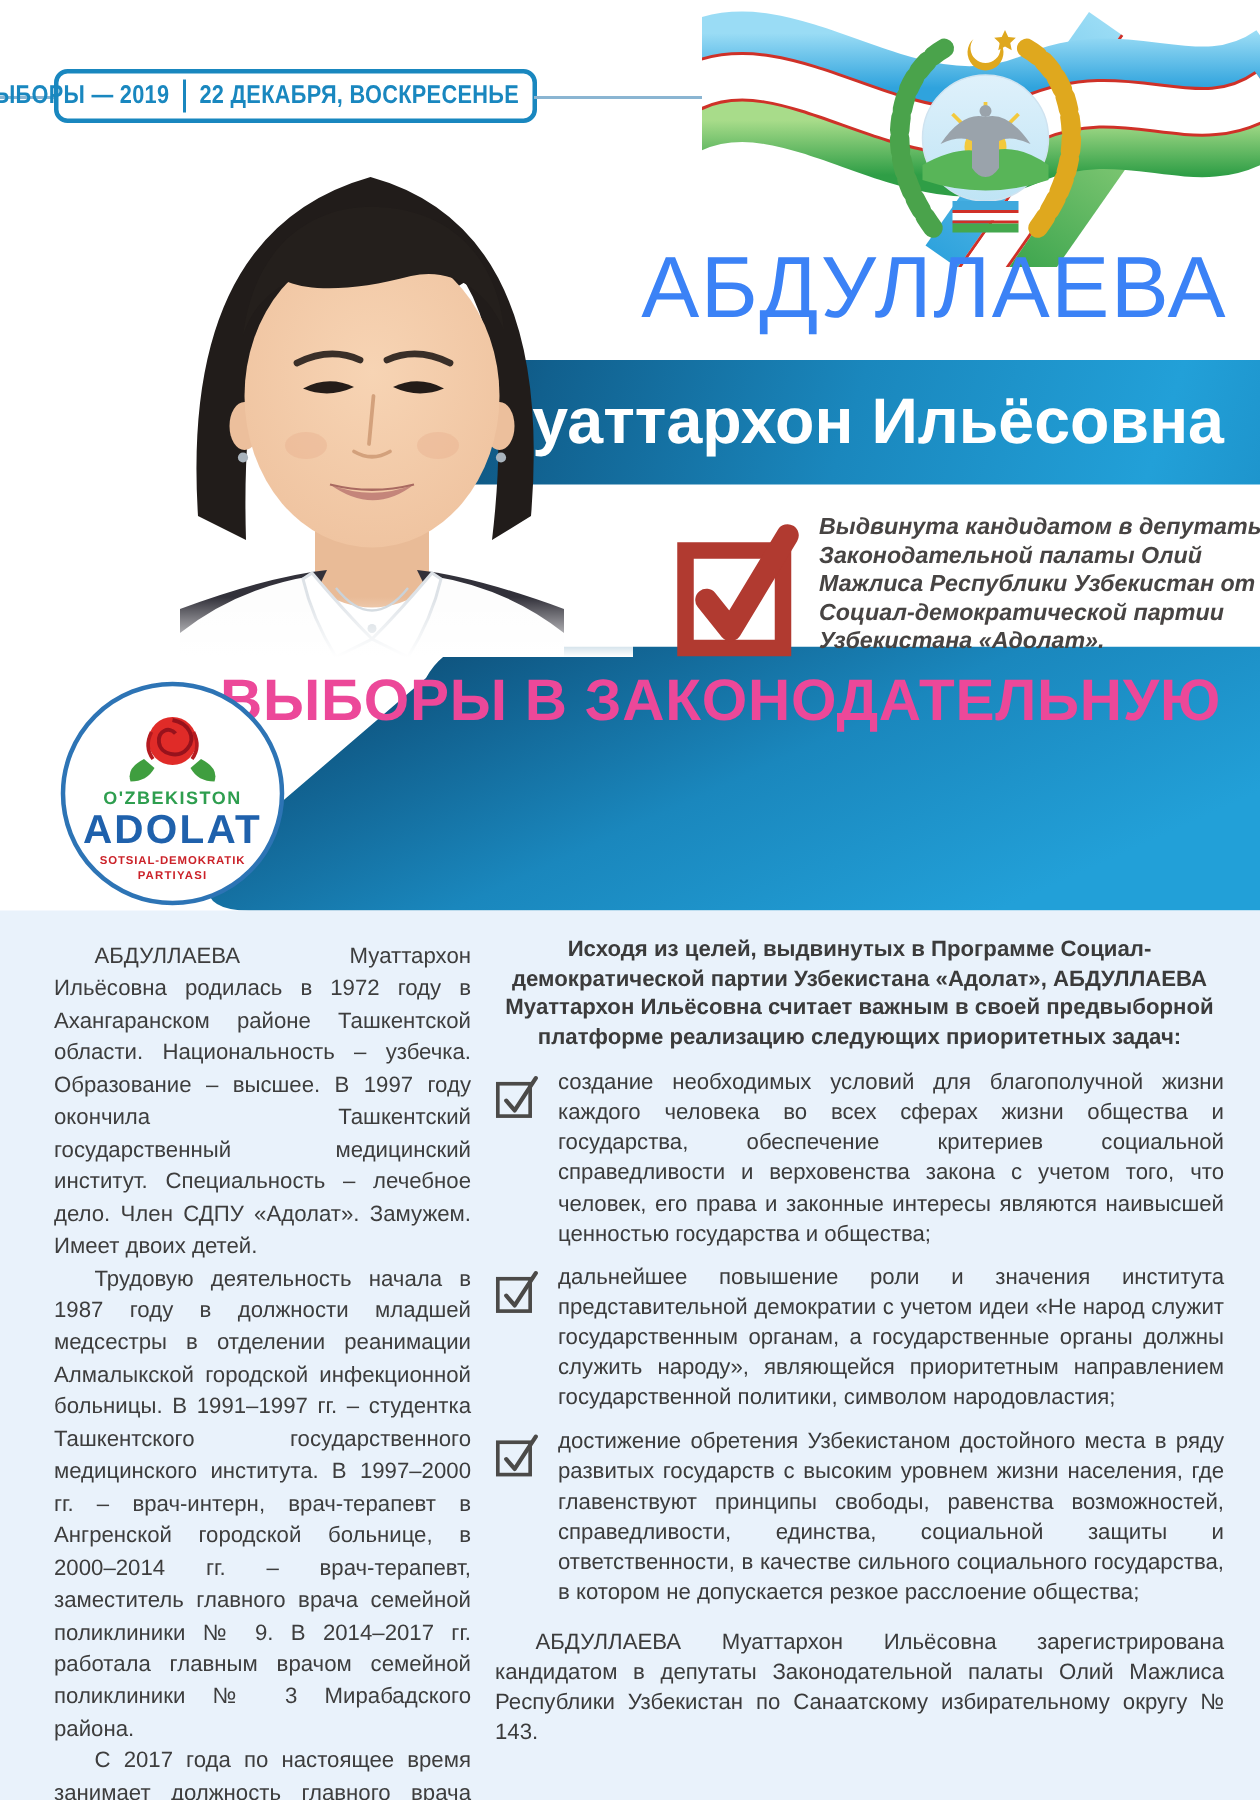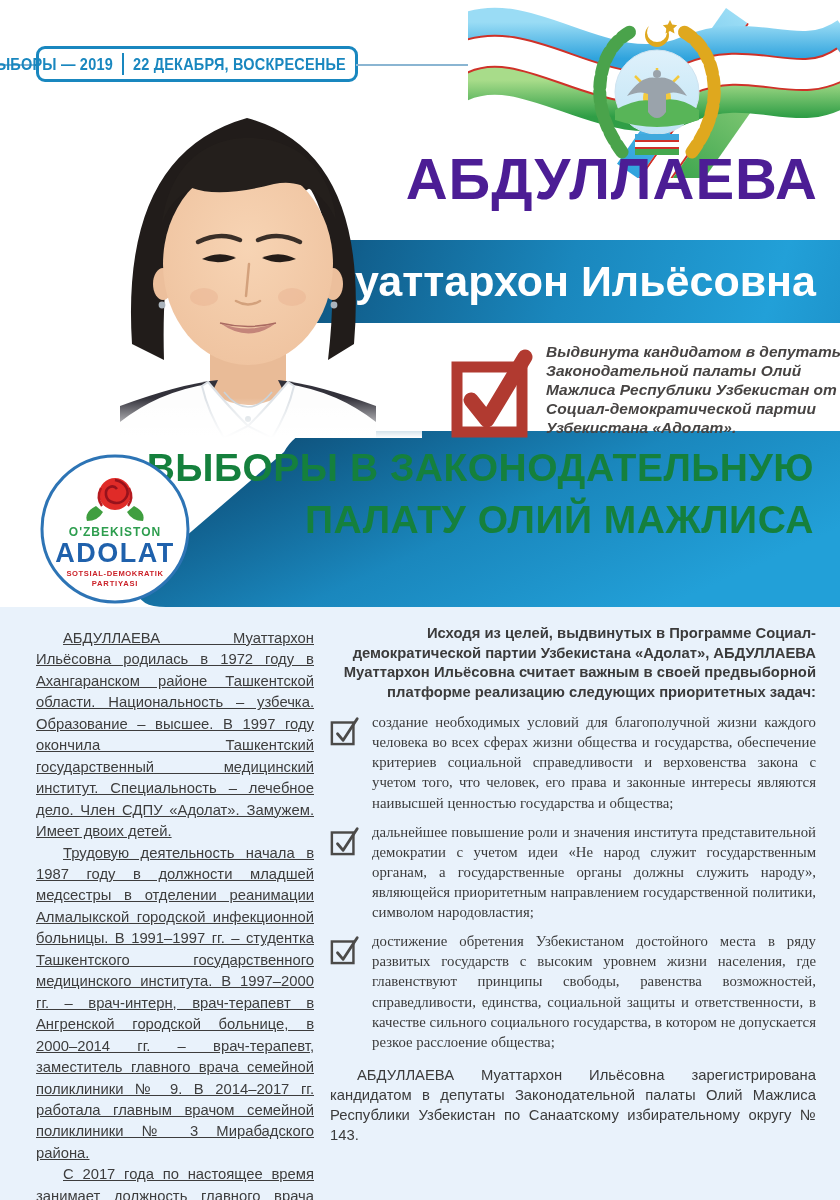--- a/index.html
+++ b/index.html
@@ -20,22 +20,22 @@
     color:#1987bf;font-weight:bold;font-size:14.5px;letter-spacing:.2px;
     background:#fff;box-sizing:border-box;white-space:nowrap;
   }
   #badge .part{padding:0 9px;transform:scaleY(1.18);}
   #badge .vdiv{width:2px;height:22px;background:#1987bf;flex:0 0 auto;}
   
   #ribbon{position:absolute;right:0;top:0;width:372px;height:178px;z-index:1;}
   #emblem{position:absolute;left:582px;top:12px;width:150px;height:158px;z-index:2;}
   
   #surname{
-    position:absolute;right:22px;top:145px;z-index:3;
-    font-size:58px;font-weight:700;color:#4c1d95;letter-spacing:1px;white-space:nowrap;
+    position:absolute;right:22px;top:158px;z-index:3;
+    font-size:58px;font-weight:400;color:#3b82f6;letter-spacing:1px;white-space:nowrap;
   }
   #name-band{
     position:absolute;left:228px;right:0;top:240px;height:83px;z-index:1;
     border-radius:22px 0 0 22px;
     background:linear-gradient(108deg,#0c3f63 0%,#11608e 22%,#1a87bd 55%,#22a0d8 88%,#1e95cd 100%);
   }
   #name-band .txt{
     position:absolute;right:24px;top:0;line-height:83px;
     font-size:43px;font-weight:800;color:#ffffff;white-space:nowrap;
   }
@@ -45,37 +45,37 @@
   #ballot-check{position:absolute;left:448px;top:344px;width:86px;height:94px;z-index:3;}
   #nomination{
     position:absolute;left:546px;top:343px;width:300px;z-index:3;
     font-size:15.5px;font-weight:bold;font-style:italic;color:#474443;line-height:1.22;
     text-align:left;
   }
   
   #election-band{position:absolute;left:56px;top:431px;width:784px;height:176px;z-index:1;}
   #election-band .lines{
     position:absolute;right:26px;top:11px;text-align:right;
-    color:#15803d;font-size:39px;font-weight:800;line-height:1.33;letter-spacing:.5px;white-space:nowrap;
+    color:#ec4899;font-size:39px;font-weight:800;line-height:1.33;letter-spacing:.5px;white-space:nowrap;
   }
   
   #party-logo{position:absolute;left:38px;top:452px;width:154px;height:154px;z-index:4;}
   
   #body-bg{position:absolute;left:0;top:607px;width:840px;height:593px;background:#e9f2fb;}
   #bio-col{
     position:absolute;left:36px;top:628px;width:278px;z-index:2;
     font-size:14.8px;line-height:1.45;color:#3d3d3d;text-align:justify;
     hyphens:auto;
   }
-  #bio-col p{margin:0;text-indent:27px;text-decoration:underline;}
+  #bio-col p{margin:0;text-indent:27px;}
   #platform-col{position:absolute;left:330px;top:624px;width:486px;z-index:2;color:#3b3b3b;}
   #platform-intro{
-    margin:0 0 10px 0;font-size:14.8px;font-weight:bold;text-align:right;line-height:1.32;
-  }
-  .bullet{display:flex;gap:12px;margin:0 0 9px 0;font-family:Liberation Serif, serif;}
+    margin:0 0 10px 0;font-size:14.8px;font-weight:bold;text-align:center;line-height:1.32;
+  }
+  .bullet{display:flex;gap:12px;margin:0 0 9px 0;}
   .bullet .bicon{flex:0 0 30px;margin-top:1px;}
   .bullet p{margin:0;font-size:14.8px;line-height:1.36;text-align:justify;hyphens:auto;}
   #closing{margin:13px 0 0 0;font-size:14.8px;line-height:1.36;text-align:justify;text-indent:27px;}
 </style>
 </head>
 <body>
 
 <div id="poster">
 
   <div class="hrule" id="hrule-left"></div>
@@ -217,21 +217,20 @@
           <stop offset="0" stop-color="#0c3f63"></stop>
             <stop offset="0.28" stop-color="#11608e"></stop>
           <stop offset="0.6" stop-color="#1a87bd"></stop>
             <stop offset="1" stop-color="#22a0d8"></stop>
         </linearGradient>
       </defs>
       <path d="M255,0 L784,0 L784,176 L110,176 Q70,176 87,142 L228,21 Q238,3 255,0 Z" fill="url(#gBand)"></path>
     </svg>
     <div class="lines">
       <div>ВЫБОРЫ В ЗАКОНОДАТЕЛЬНУЮ</div>
-      <div>ПАЛАТУ ОЛИЙ МАЖЛИСА</div>
     </div>
   </div>
 
   <svg id="party-logo" viewBox="0 0 154 154">
     <circle cx="77" cy="77" r="73" fill="#ffffff" stroke="#2d74b5" stroke-width="3"></circle>
     <g>
       <path d="M58,54 Q46,60 49,69 Q60,69 65,60 Z" fill="#3f9e3f"></path>
       <path d="M96,54 Q108,60 105,69 Q94,69 89,60 Z" fill="#3f9e3f"></path>
       <circle cx="77" cy="42" r="16" fill="#e02b28"></circle>
       <path d="M77,28 C88,30 93,40 87,47 C81,54 69,51 68,43 C67,35 75,32 79,37" fill="none" stroke="#97121c" stroke-width="2.6"></path>

